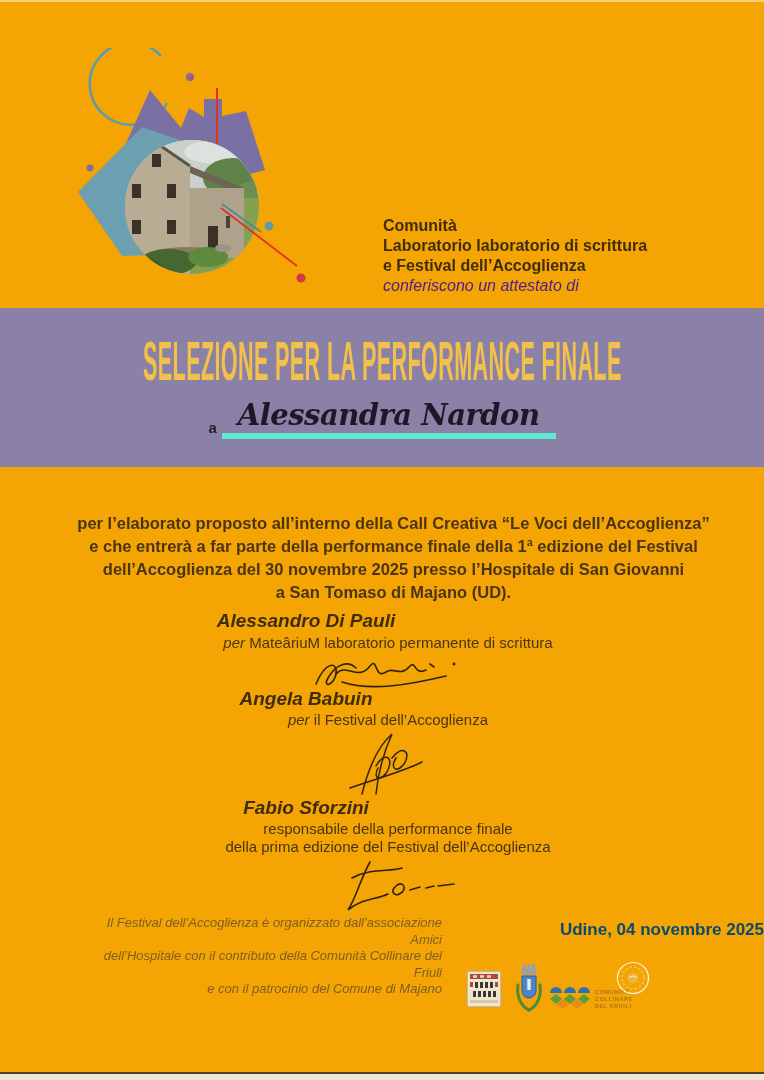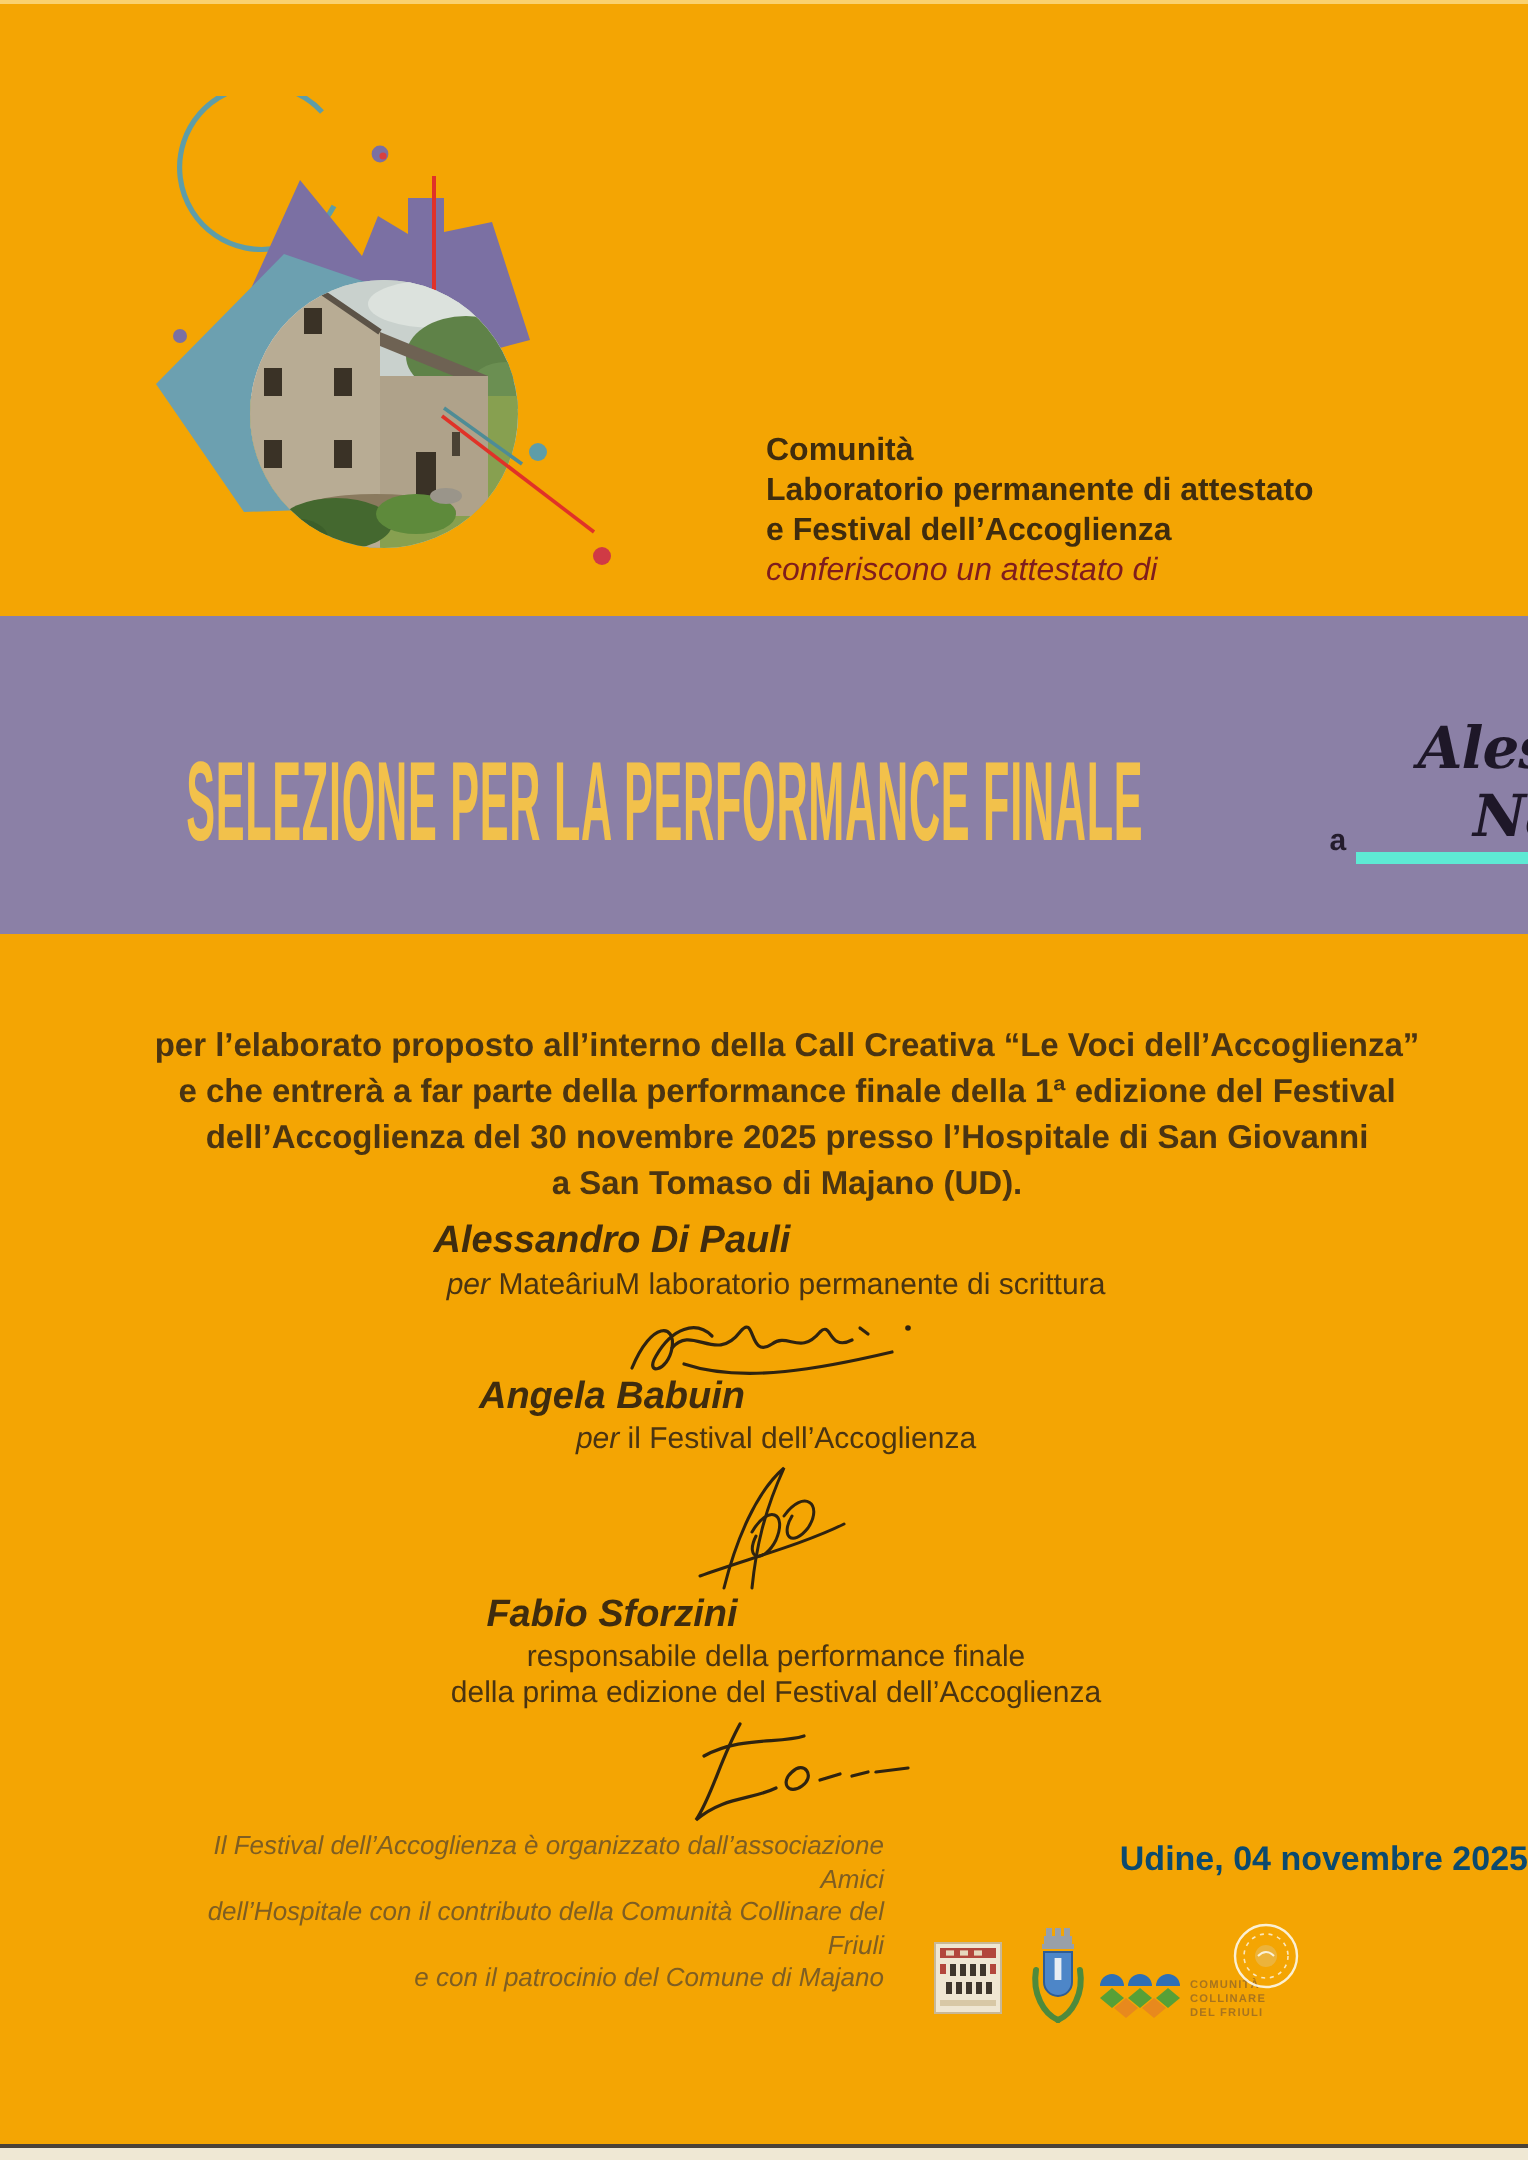--- a/index.html
+++ b/index.html
@@ -17,25 +17,25 @@
   .page-edge-bottom-strip { position:absolute; bottom:0; left:0; width:100%; height:6px;
     background:#EFE8D4; }
 
   
   .collage { position:absolute; left:68px; top:48px; width:245px; height:240px; }
 
   
   .org-block { position:absolute; left:383px; top:216px; color:#3F2C0E;
     font-size:16px; line-height:20px; }
   .org-block .b { font-weight:700; }
-  .org-block .tagline { font-style:italic; font-weight:400; color:#7f1d1d; }
+  .org-block .tagline { font-style:italic; font-weight:400; color:#4c1d95; }
 
   
   .banner { position:absolute; left:0; top:308px; width:764px; height:159px;
-    background:#8B80A6; display:flex; flex-direction:row; align-items:center; }
+    background:#8B80A6; display:flex; flex-direction:column; align-items:center; }
   .banner-title-outer { margin-top:30px; height:46px; display:flex; align-items:center; justify-content:center; }
   .banner-title { display:inline-block; white-space:nowrap;
     font-size:30px; font-weight:700; letter-spacing:.5px; color:#F2C14B;
     transform:scale(.72,1.88); transform-origin:center; }
   .recipient-line { margin-top:14px; display:flex; align-items:flex-end; justify-content:center; }
   .recipient-prefix { font-size:15px; font-weight:700; color:#241C2C; padding-bottom:3px; margin-right:5px; }
   .recipient-wrap { border-bottom:6px solid #5eead4; padding:0 16px 1px 16px; min-width:235px; text-align:center; }
   .recipient-name { font-family:"DejaVu Serif", serif; font-style:italic; font-weight:700;
     font-size:29px; line-height:34px; color:#1E1728; letter-spacing:-0.5px; }
 
@@ -115,21 +115,21 @@
       <circle cx="122" cy="29" r="4.2" fill="#7B70A3"></circle>
       <circle cx="123.5" cy="30" r="1.8" fill="#D94040"></circle>
       <circle cx="22" cy="120" r="3.5" fill="#7B70A3"></circle>
       <circle cx="201" cy="178" r="4.5" fill="#5E9DA8"></circle>
       <circle cx="233" cy="230" r="4.5" fill="#D03A45"></circle>
     </svg>
   </div>
 
   <div class="org-block">
     <div class="b">Comunità</div>
-    <div class="b">Laboratorio permanente di attestato</div>
+    <div class="b">Laboratorio laboratorio di scrittura</div>
     <div class="b">e Festival dell’Accoglienza</div>
     <div class="tagline">conferiscono un attestato di</div>
   </div>
 
   <div class="banner">
     <div class="banner-title-outer">
       <span class="banner-title">SELEZIONE PER LA PERFORMANCE FINALE</span>
     </div>
     <div class="recipient-line">
       <span class="recipient-prefix">a</span>

